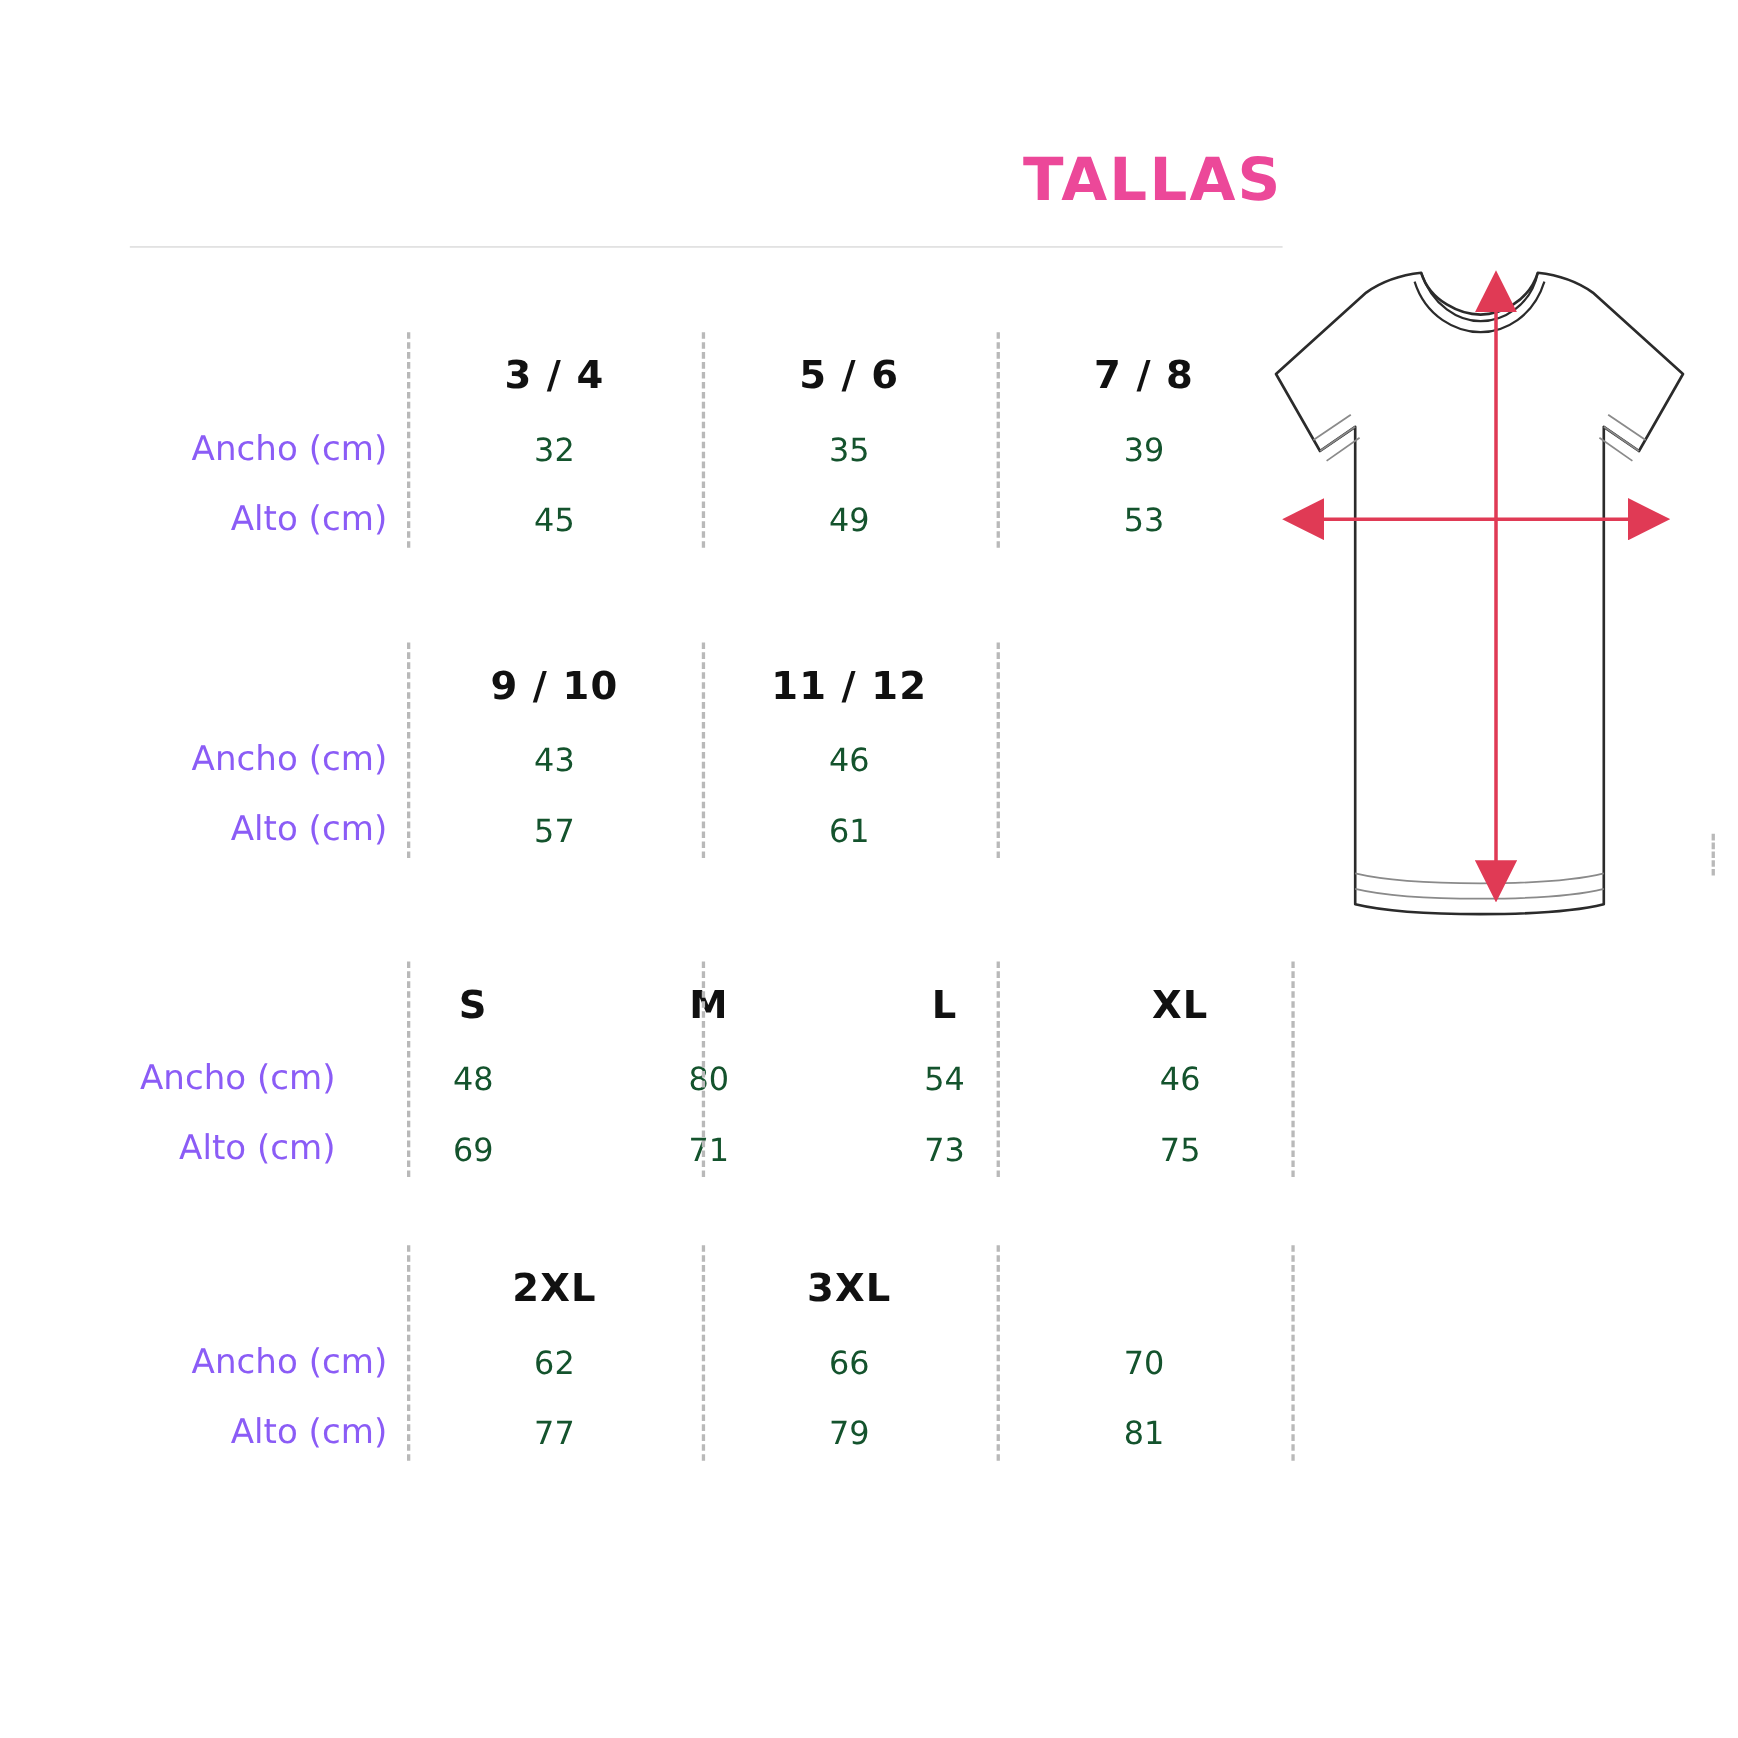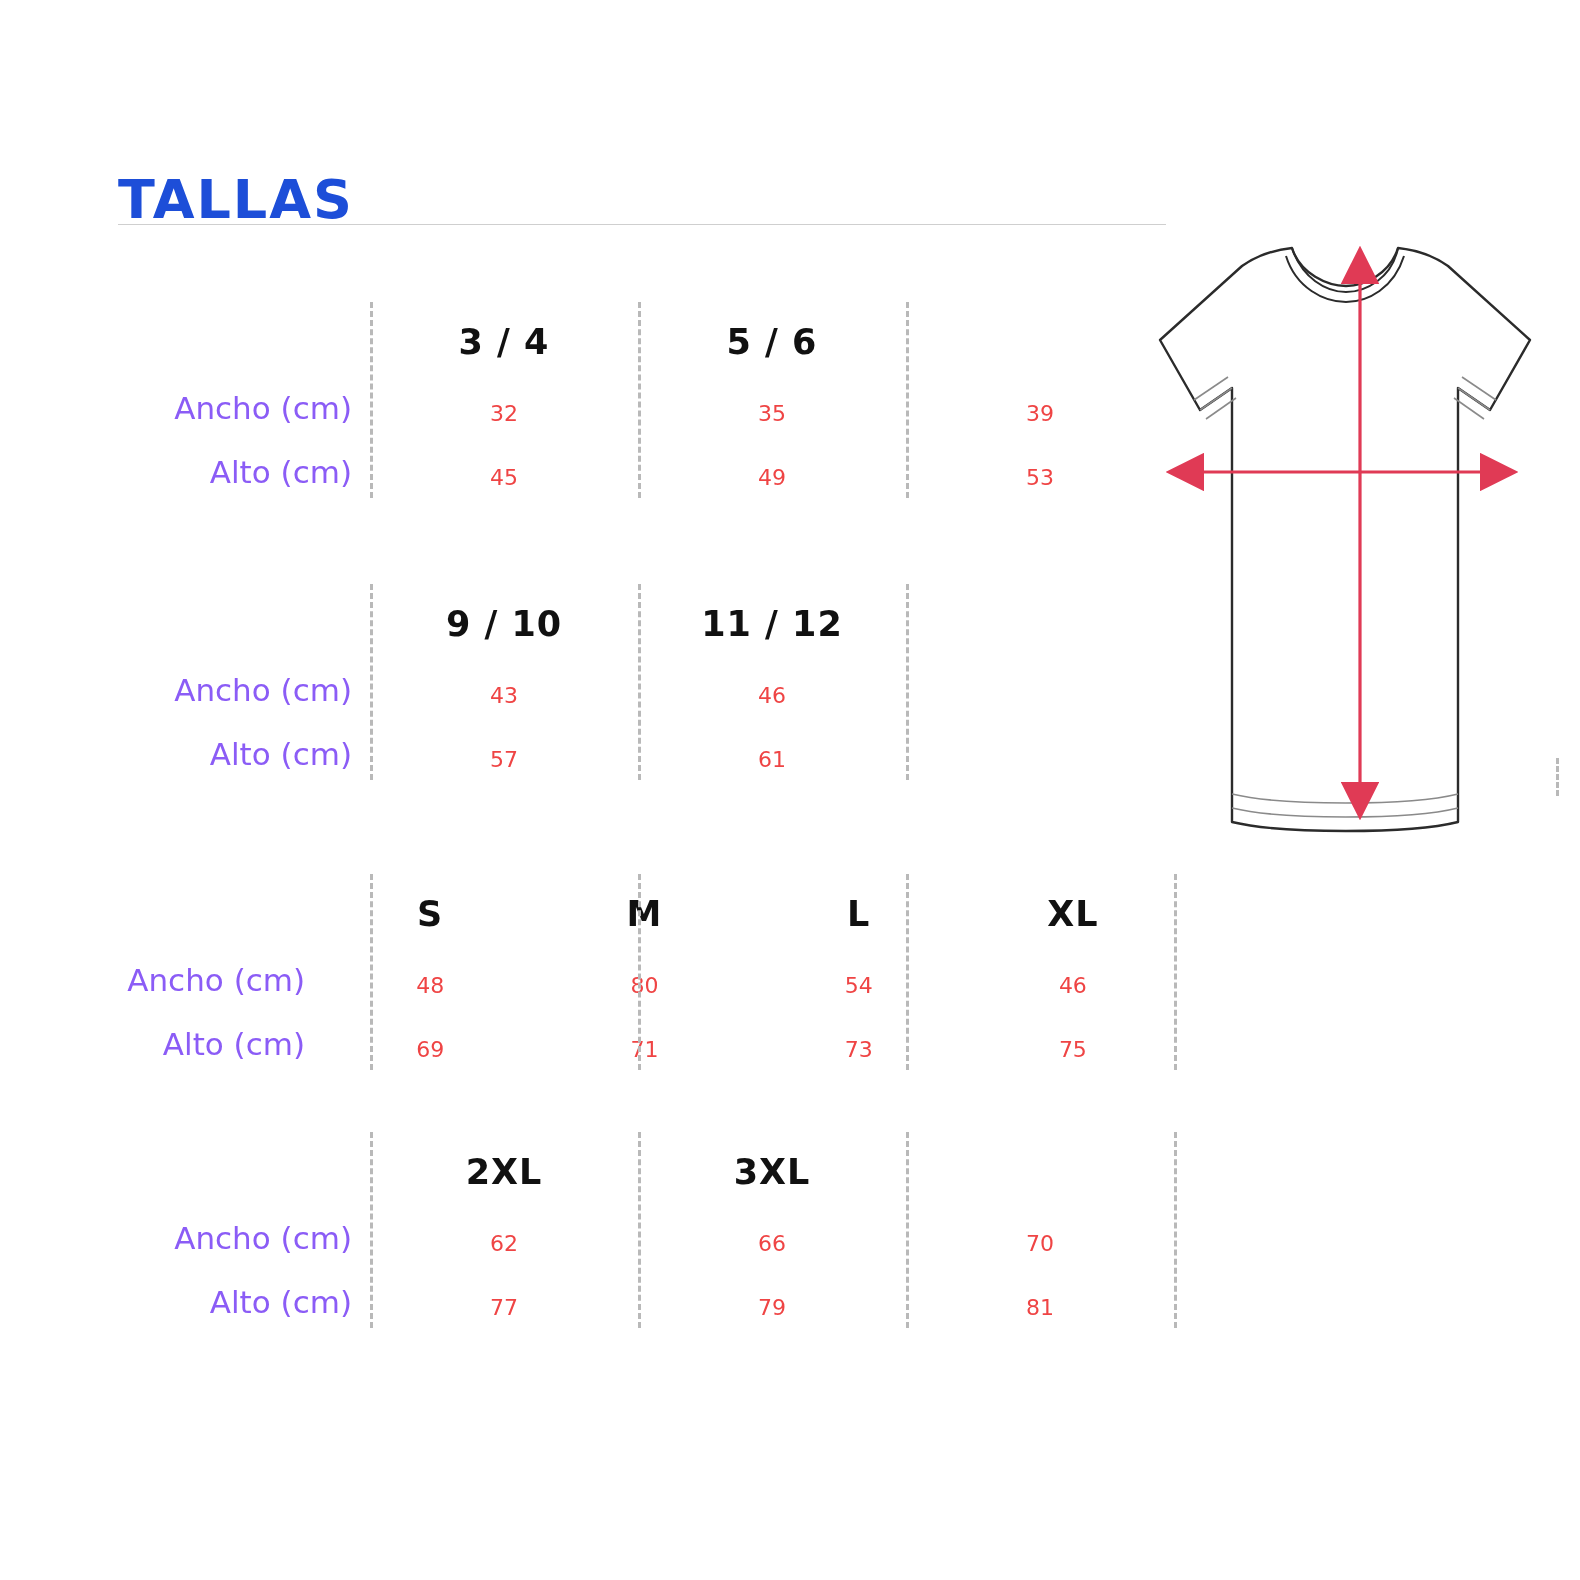--- a/index.html
+++ b/index.html
@@ -22,26 +22,25 @@
     width: 1580px;
     height: 1580px;
   }
 
   
   .title {
     position: absolute;
     left: 118px;
     top: 132px;
     width: 1048px;
-    text-align: left;
+    text-align: right;
     font-size: 54px;
     font-weight: 700;
     letter-spacing: 2px;
-    color: #1d4ed8;
-    margin-top: 36px;
+    color: #ec4899;
   }
   .title-rule {
     position: absolute;
     left: 118px;
     top: 224px;
     width: 1048px;
     height: 1px;
     background: #cfcfcf;
   }
 
@@ -67,22 +66,22 @@
     text-align: right;
     padding-right: 18px;
     font-size: 31px;
     font-weight: 400;
     color: #8b5cf6;
     box-sizing: border-box;
   }
   .cell {
     width: 268px;
     text-align: center;
-    font-size: 22px;
-    color: #ef4444;
+    font-size: 29px;
+    color: #14532d;
     box-sizing: border-box;
   }
   .cell.head {
     font-size: 35px;
     font-weight: 700;
     letter-spacing: 1px;
     color: #111;
   }
 
   
@@ -121,20 +120,21 @@
   <div class="block" style="top:296px;">
     <div class="grid">
       <div class="vsep" style="left:252px;  top:6px;  height:196px;"></div>
       <div class="vsep" style="left:520px;  top:6px;  height:196px;"></div>
       <div class="vsep" style="left:788px;  top:6px;  height:196px;"></div>
 
       <div class="row row-head">
         <div class="lbl"></div>
         <div class="cell head">3 / 4</div>
         <div class="cell head">5 / 6</div>
+        <div class="cell head">7 / 8</div>
       </div>
 
       <div class="row row-data">
         <div class="lbl">Ancho (cm)</div>
         <div class="cell">32</div>
         <div class="cell">35</div>
         <div class="cell">39</div>
       </div>
 
       <div class="row row-data">

